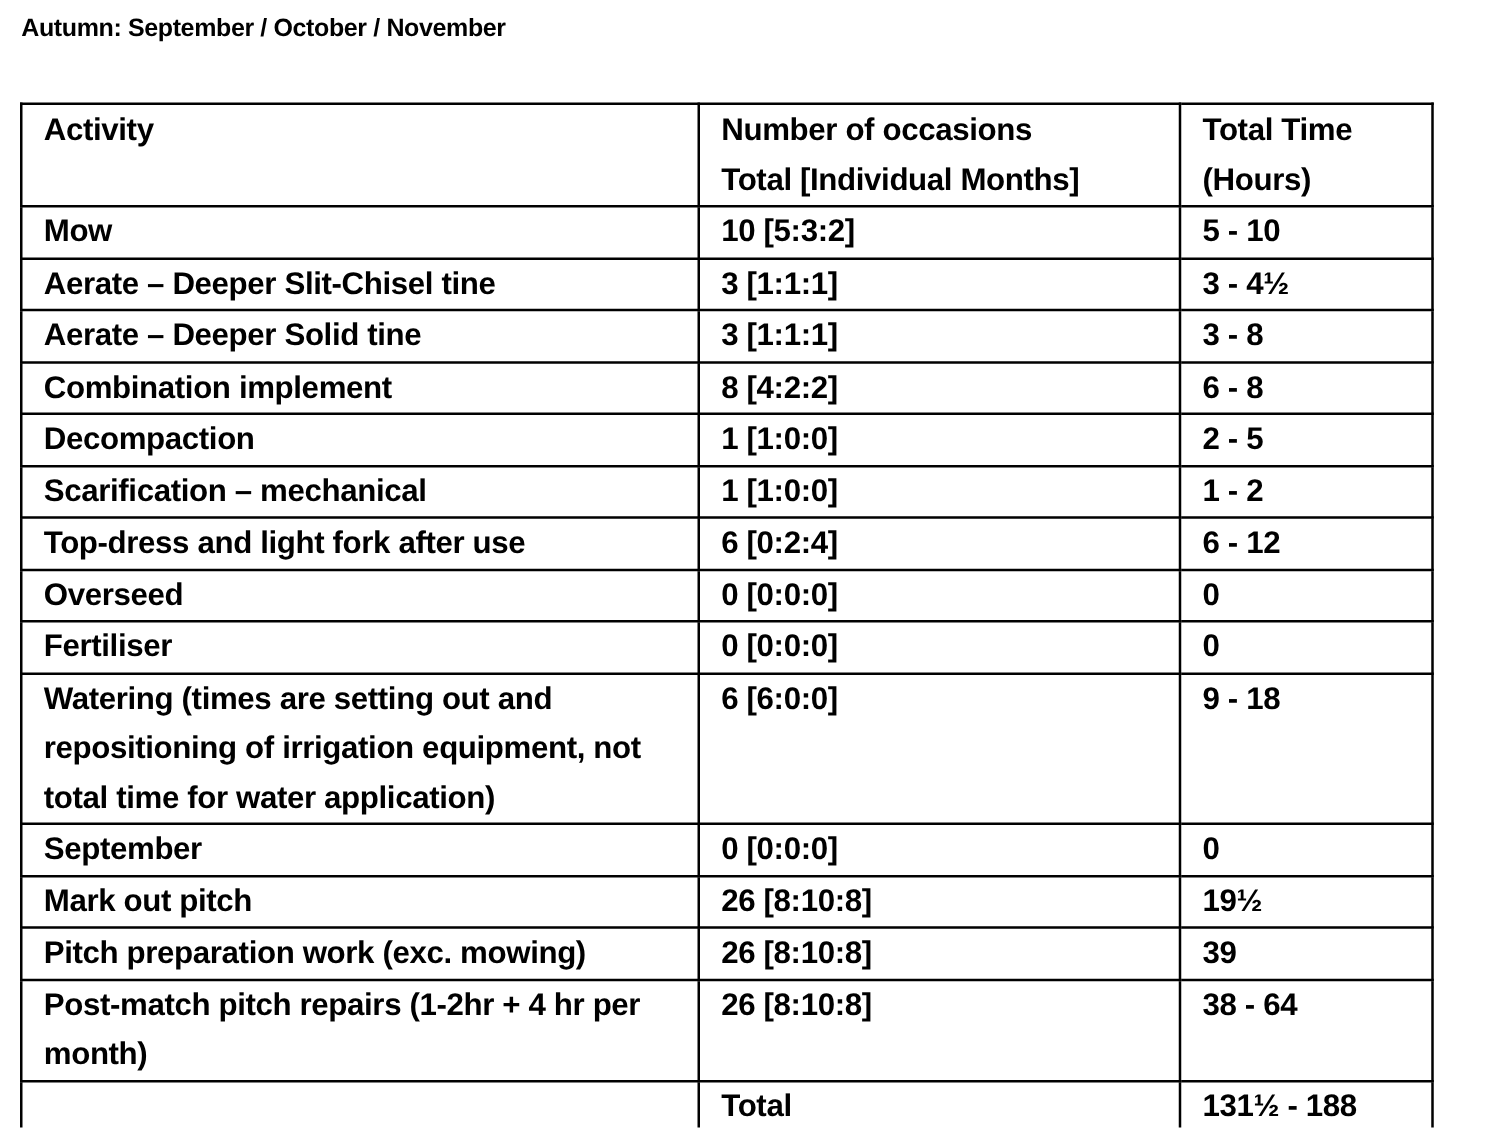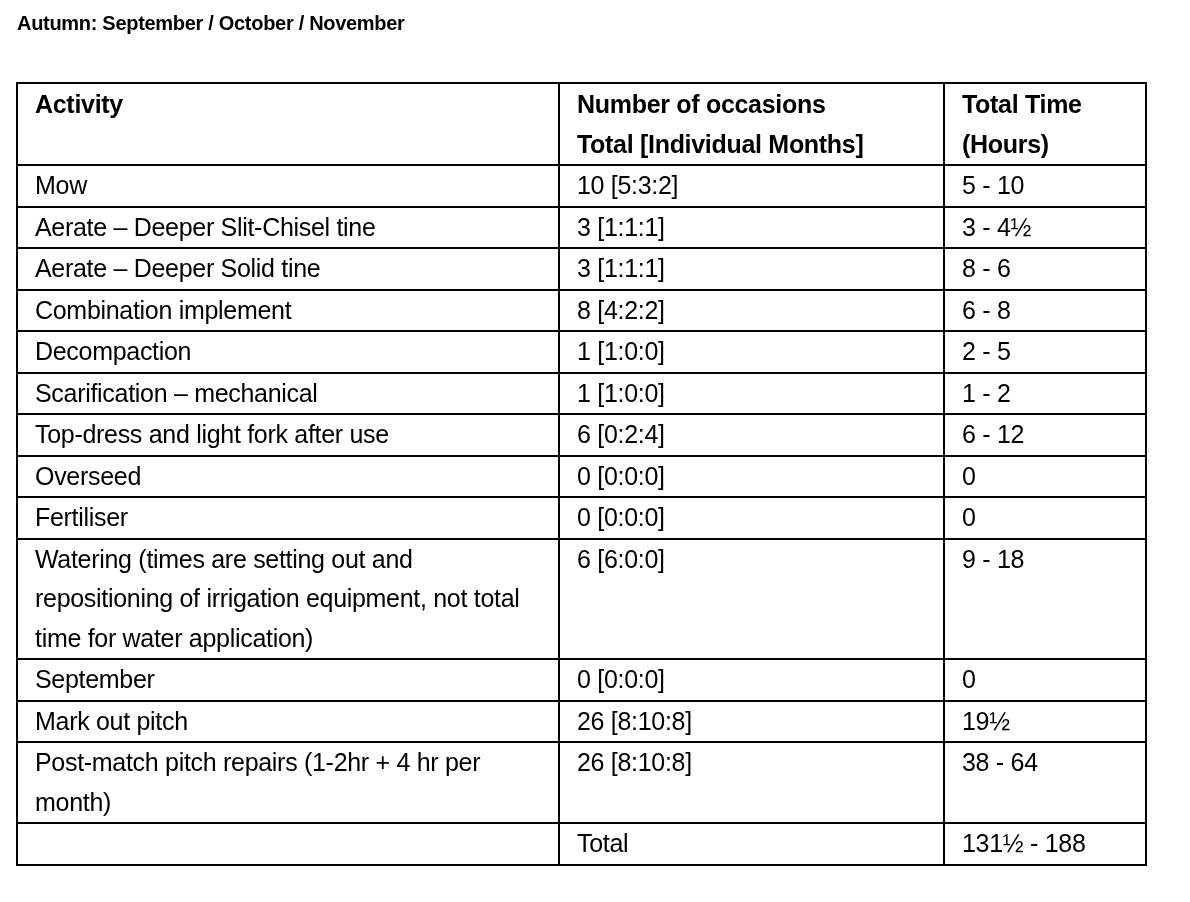--- a/index.html
+++ b/index.html
@@ -33,21 +33,21 @@
       border-collapse: collapse;
       table-layout: fixed;
       font-size: 25px;
       letter-spacing: -0.3px;
     }
     table.sched td, table.sched th {
       border: 2px solid #000000;
       padding: 0 0 0 17px;
       vertical-align: top;
       line-height: 39.5px;
-      font-weight: normal;
+      font-weight: bold;
       text-align: left;
       white-space: normal;
     }
     table.sched th {
       font-weight: bold;
       padding-top: 1px;
     }
     col.c1 { width: 542px; }
     col.c2 { width: 385px; }
     col.c3 { width: 202px; }
@@ -99,21 +99,21 @@
       <td class="center">5 - 10</td>
     </tr>
     <tr>
       <td>Aerate – Deeper Slit-Chisel tine</td>
       <td>3 [1:1:1]</td>
       <td class="center">3 - 4½</td>
     </tr>
     <tr>
       <td>Aerate – Deeper Solid tine</td>
       <td>3 [1:1:1]</td>
-      <td class="center">8 - 6</td>
+      <td class="center">3 - 8</td>
     </tr>
     <tr>
       <td>Combination implement</td>
       <td>8 [4:2:2]</td>
       <td class="center">6 - 8</td>
     </tr>
     <tr>
       <td>Decompaction</td>
       <td>1 [1:0:0]</td>
       <td class="center">2 - 5</td>
@@ -147,20 +147,25 @@
       <td>September</td>
       <td>0 [0:0:0]</td>
       <td class="center">0</td>
     </tr>
     <tr>
       <td>Mark out pitch</td>
       <td>26 [8:10:8]</td>
       <td class="center">19½</td>
     </tr>
     <tr>
+      <td>Pitch preparation work (exc. mowing)</td>
+      <td>26 [8:10:8]</td>
+      <td class="center">39</td>
+    </tr>
+    <tr>
       <td style="padding-right:14px">Post-match pitch repairs (1-2hr + 4 hr per month)</td>
       <td>26 [8:10:8]</td>
       <td class="center">38 - 64</td>
     </tr>
     <tr>
       <td></td>
       <td class="right">Total</td>
       <td class="center bold">131½ - 188</td>
     </tr>
   </tbody>

